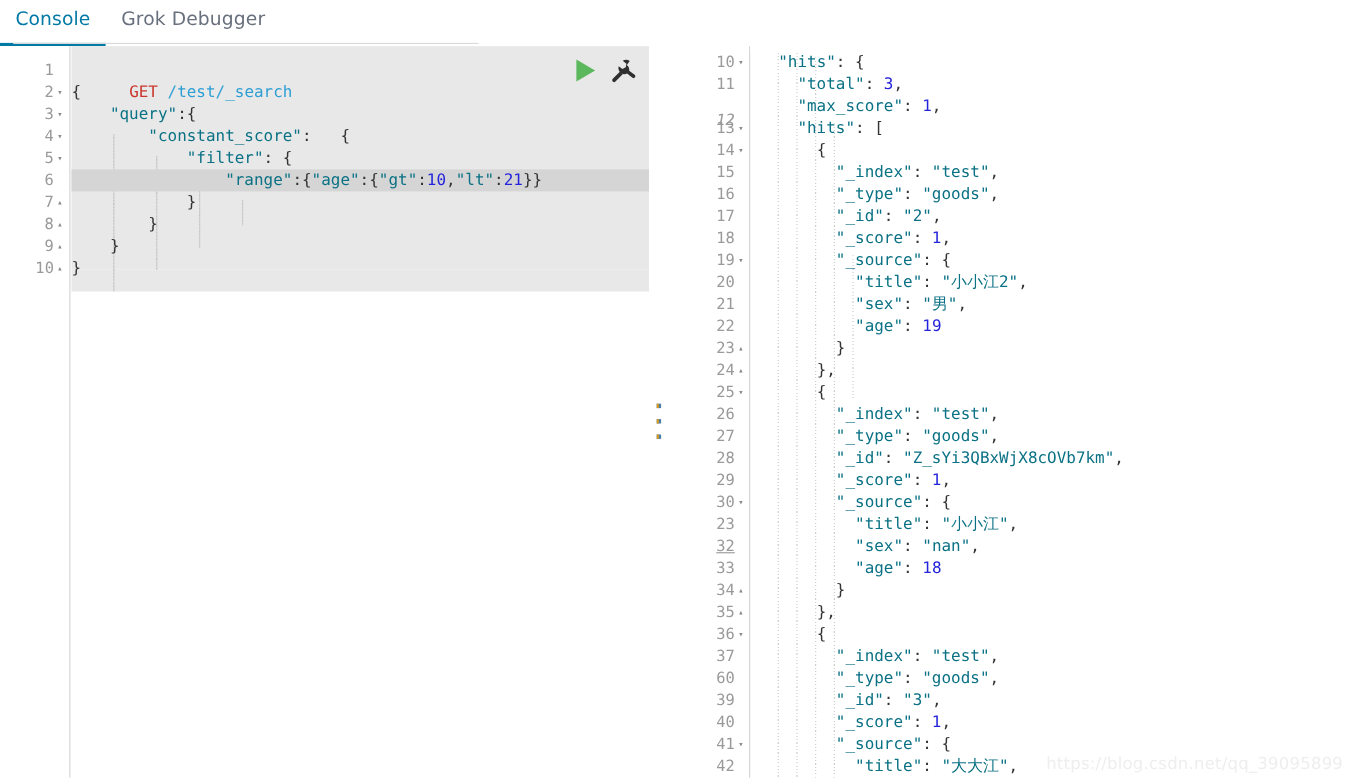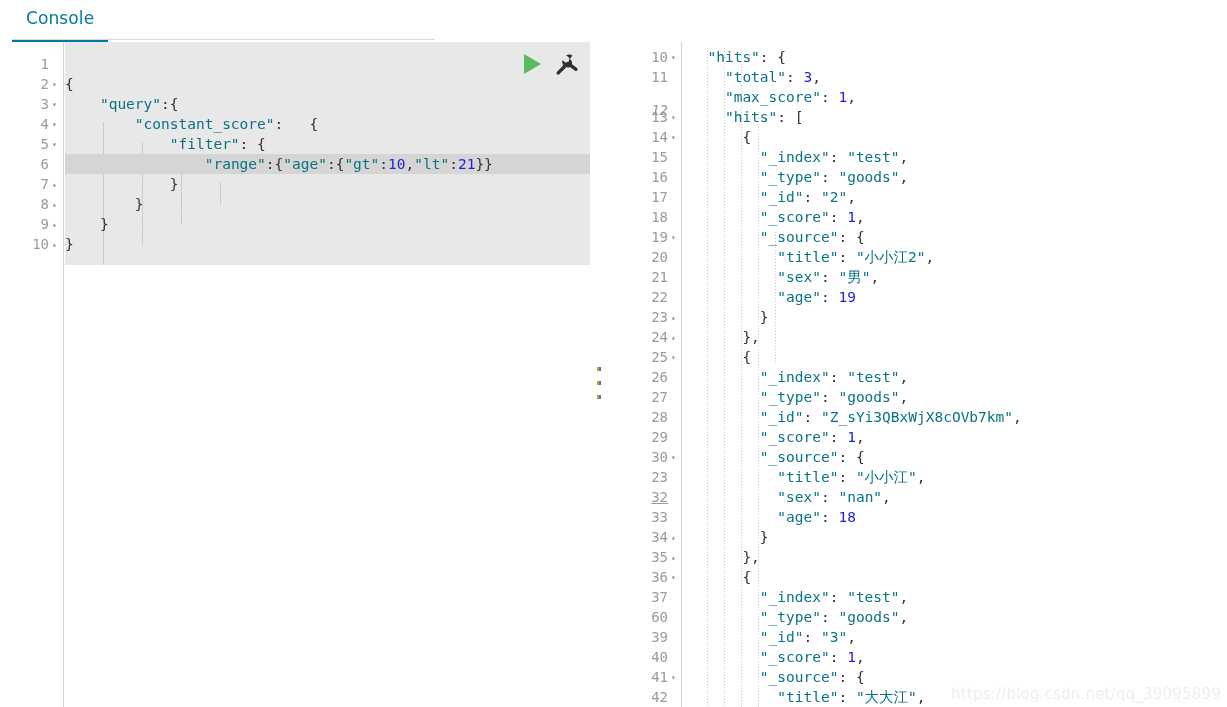--- a/index.html
+++ b/index.html
@@ -13,21 +13,20 @@
 
   
   .tabbar {
     position: absolute;
     top: 0; left: 0;
     width: 1227px;
     height: 40px;
     background: #ffffff;
     display: flex;
     align-items: flex-start;
-    padding-left: 12px;
   }
   .tab {
     font-size: 17px;
     color: #69707d;
     padding: 8px 14px 11px 14px;
     line-height: 20px;
     cursor: pointer;
     white-space: nowrap;
     letter-spacing: 0.1px;
   }
@@ -229,20 +228,21 @@
     letter-spacing: 0.2px;
     user-select: none;
     white-space: nowrap;
   }
 </style>
 </head>
 <body>
 
 <div class="tabbar">
   <div class="tab active">Console</div>
+  <div class="tab">Grok Debugger</div>
 </div>
 <div class="tabbar-underline"></div>
 
 <div class="workspace">
 
   <div class="editor-pane">
     <div class="editor-body"></div>
     <div class="editor-body-tail"></div>
 
     <div class="iguide" style="left:103px; top:80px;  height:143px;"></div>
@@ -256,20 +256,23 @@
     <div class="gline" style="top:32px"><span class="num">2</span><span class="fold">▾</span></div>
     <div class="gline" style="top:52px"><span class="num">3</span><span class="fold">▾</span></div>
     <div class="gline" style="top:72px"><span class="num">4</span><span class="fold">▾</span></div>
     <div class="gline" style="top:92px"><span class="num">5</span><span class="fold">▾</span></div>
     <div class="gline" style="top:112px"><span class="num">6</span><span class="fold blank"></span></div>
     <div class="gline" style="top:132px"><span class="num">7</span><span class="fold">▴</span></div>
     <div class="gline" style="top:152px"><span class="num">8</span><span class="fold">▴</span></div>
     <div class="gline" style="top:172px"><span class="num">9</span><span class="fold">▴</span></div>
     <div class="gline" style="top:192px"><span class="num">10</span><span class="fold">▴</span></div>
 
+    <div class="cline" style="top:12px; left:65px; width:525px;">
+      <span class="k-method">GET</span><span> </span><span class="k-url">/test/_search</span>
+    </div>
     <div class="cline" style="top:32px; left:65px;">{</div>
     <div class="cline" style="top:52px; left:65px;">    <span class="k-key">"query"</span>:{</div>
     <div class="cline" style="top:72px; left:65px;">        <span class="k-key">"constant_score"</span>:   {</div>
     <div class="cline" style="top:92px; left:65px;">            <span class="k-key">"filter"</span>: {</div>
     <div class="cline hl" style="top:112px; left:65px;">                <span class="k-key">"range"</span>:{<span class="k-key">"age"</span>:{<span class="k-key">"gt"</span>:<span class="k-num">10</span>,<span class="k-key">"lt"</span>:<span class="k-num">21</span>}}</div>
     <div class="cline" style="top:132px; left:65px;">            }</div>
     <div class="cline" style="top:152px; left:65px;">        }</div>
     <div class="cline" style="top:172px; left:65px;">    }</div>
     <div class="cline" style="top:192px; left:65px;">}</div>
 

